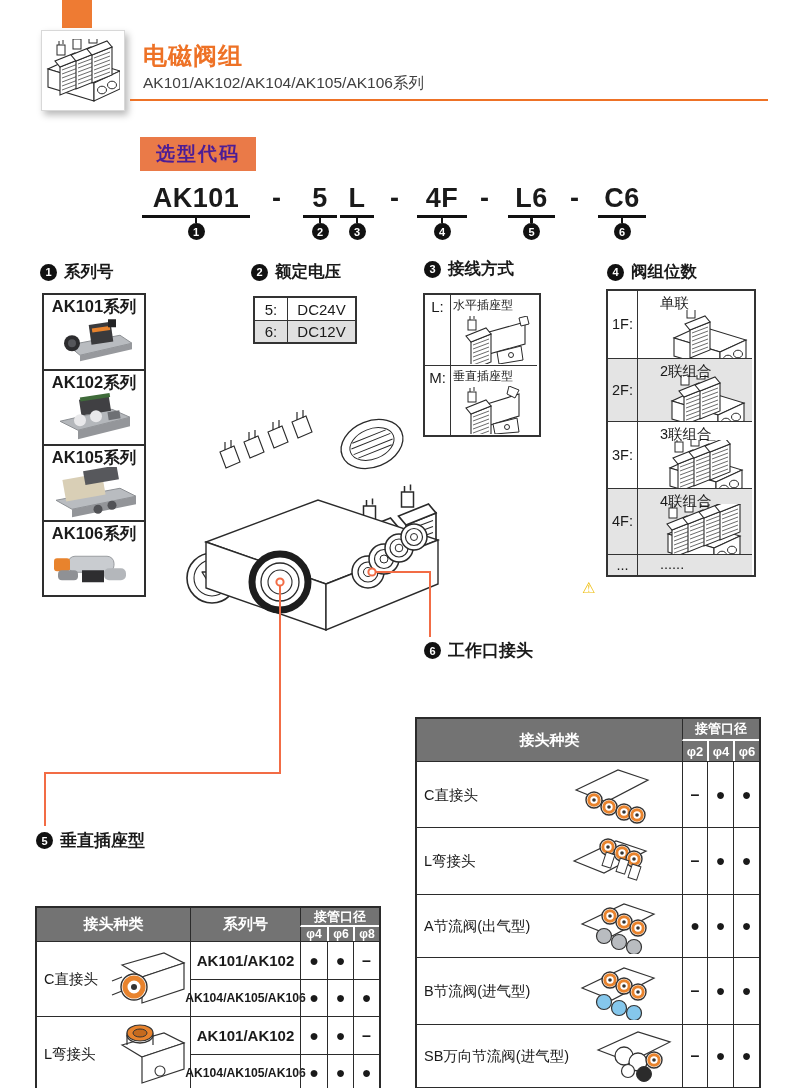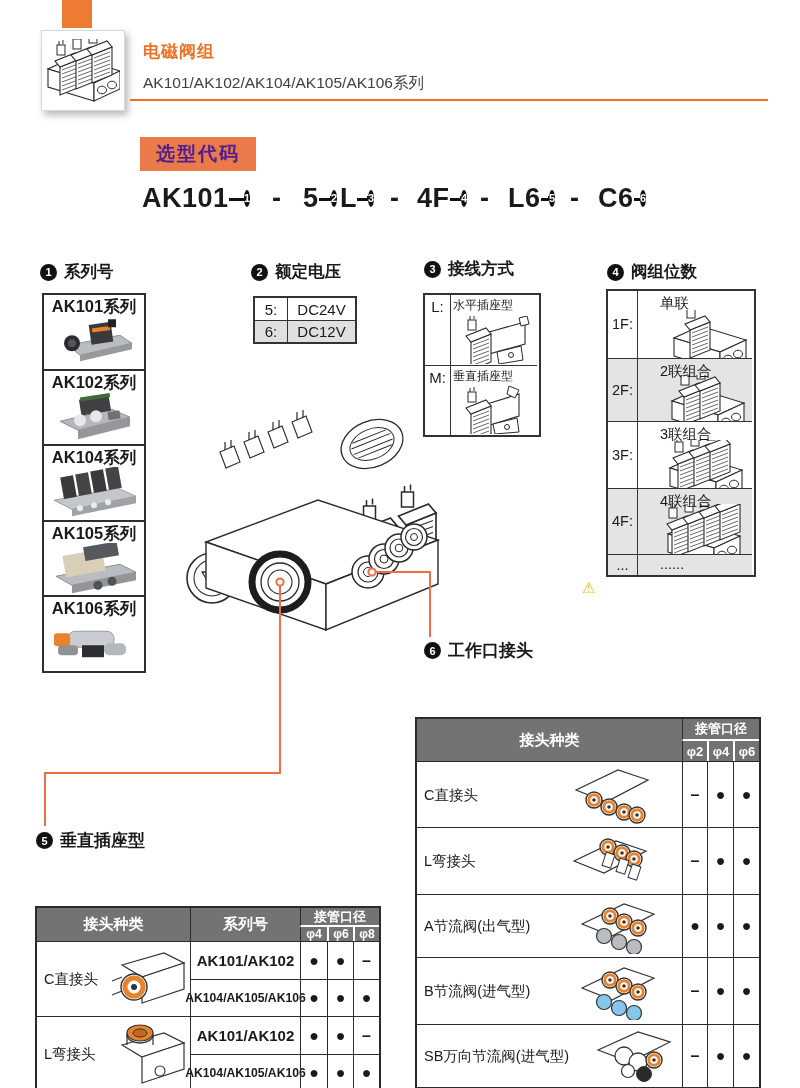--- a/index.html
+++ b/index.html
@@ -6,29 +6,29 @@
   #page{position:relative;width:800px;height:1088px;background:#fff;overflow:hidden;
         font-family:"Liberation Sans","DejaVu Sans",sans-serif;color:#1a1a1a;}
   .abs{position:absolute;}
   svg{display:block;}
   .nowrap{white-space:nowrap;}
 
   
   #corner-tab{left:62px;top:0;width:30px;height:28px;background:#EE7B33;}
   #thumb-box{left:41px;top:30px;width:82px;height:79px;background:#fff;border:1px solid #d8d8d8;
              box-shadow:3px 4px 7px rgba(0,0,0,.28);display:flex;align-items:center;justify-content:center;}
-  #page-title{left:143px;top:40px;font-size:17px;font-weight:bold;color:#EE7226;letter-spacing:1px;}
+  #page-title{left:143px;top:40px;font-size:24px;font-weight:bold;color:#EE7226;letter-spacing:1px;}
   #page-subtitle{left:143px;top:73px;font-size:15.5px;color:#404040;}
   #title-rule{left:130px;top:99px;width:638px;border-top:2.5px solid #EE7226;}
   #code-badge{left:140px;top:137px;width:116px;height:34px;background:#EA7A48;display:flex;
               align-items:center;justify-content:center;}
   #code-badge span{color:#4c1d95;font-size:19px;font-weight:bold;letter-spacing:2px;}
 
   
-  .seg{top:183px;display:flex;flex-direction:row;align-items:center;}
+  .seg{top:183px;display:flex;flex-direction:column;align-items:center;}
   .seg .t{font-size:27px;font-weight:bold;line-height:30px;letter-spacing:.5px;}
   .seg .ul{width:100%;border-top:3px solid #111;margin-top:2px;}
   .seg .tick{width:2.5px;height:5px;background:#111;}
   .numdot{width:17px;height:17px;border-radius:50%;background:#111;color:#fff;font-size:11px;
           font-weight:bold;display:flex;align-items:center;justify-content:center;}
   .dash{top:183px;font-size:27px;font-weight:bold;line-height:30px;}
 
   
   .sec-head{display:flex;align-items:center;gap:7px;}
   .sec-head .title{font-size:16.5px;font-weight:bold;}
@@ -225,34 +225,20 @@
         <polygon points="14,28 66,16 84,24 32,37" fill="#b4b7bb" stroke="#8d9094" stroke-width="1"></polygon>
         <polygon points="32,37 84,24 84,33 32,46" fill="#94969a"></polygon>
         <rect x="34" y="4" width="30" height="16" fill="#404043" transform="rotate(-9 49 12)"></rect>
         <rect x="34" y="2" width="30" height="4" fill="#3f6b3a" transform="rotate(-9 49 4)"></rect>
         <circle cx="34" cy="27" r="6" fill="#e8e8ea"></circle>
           <circle cx="50" cy="23" r="6" fill="#e8e8ea"></circle>
         <rect x="62" y="18" width="12" height="8" fill="#6e7074" transform="rotate(-9 68 22)"></rect>
       </svg>
     </div>
     <div class="series-cell">
-      <span class="lbl">AK104系列</span>
-      <svg width="96" height="50" viewBox="0 0 96 50">
-        <polygon points="8,32 72,20 90,28 26,41" fill="#c3c6ca" stroke="#9a9da1" stroke-width="1"></polygon>
-        <polygon points="26,41 90,28 90,35 26,48" fill="#a0a2a6"></polygon>
-        <rect x="16" y="8" width="13" height="22" fill="#3a3a3d" transform="rotate(-10 22 19)"></rect>
-        <rect x="31" y="5" width="13" height="22" fill="#454548" transform="rotate(-10 37 16)"></rect>
-        <rect x="46" y="2" width="13" height="22" fill="#3a3a3d" transform="rotate(-10 52 13)"></rect>
-        <rect x="61" y="-1" width="13" height="22" fill="#454548" transform="rotate(-10 67 10)"></rect>
-        <circle cx="34" cy="40" r="3" fill="#ececee"></circle>
-          <circle cx="48" cy="37" r="3" fill="#ececee"></circle>
-        <circle cx="62" cy="34" r="3" fill="#ececee"></circle>
-      </svg>
-    </div>
-    <div class="series-cell">
       <span class="lbl">AK105系列</span>
       <svg width="96" height="50" viewBox="0 0 96 50">
         <polygon points="10,32 74,20 90,28 26,41" fill="#b9bcc0" stroke="#8d9094" stroke-width="1"></polygon>
         <polygon points="26,41 90,28 90,36 26,49" fill="#939599"></polygon>
         <rect x="18" y="8" width="40" height="22" fill="#d9cfb6" transform="rotate(-10 38 19)"></rect>
         <rect x="38" y="0" width="34" height="14" fill="#57585c" transform="rotate(-10 55 7)"></rect>
         <circle cx="52" cy="41" r="4.5" fill="#515256"></circle>
           <circle cx="66" cy="37" r="4.5" fill="#515256"></circle>
       </svg>
     </div>

